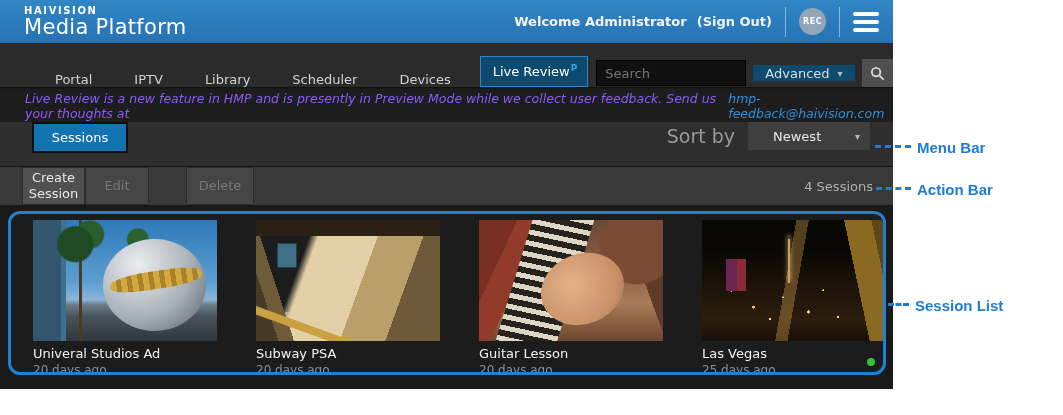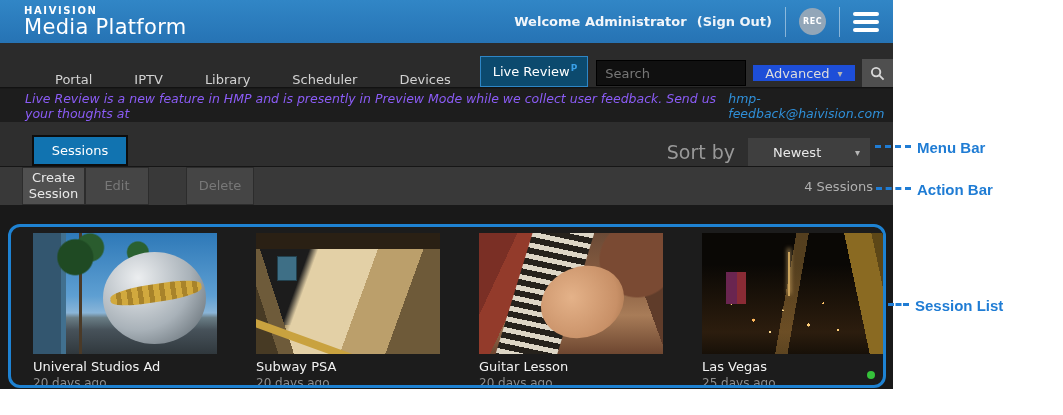--- a/index.html
+++ b/index.html
@@ -28,55 +28,55 @@
     display:flex; align-items:flex-end; border-bottom:1px solid #121212; }
   .nav-sep { width:1px; height:22px; background:#4a4a4a; }
   .nav-tab { color:#d2d2d2; font-size:13px; padding:0 21px; cursor:pointer; white-space:nowrap; }
   .nav-tab-active { margin:0 8px; padding:6px 10px 7px 12px; border:1px solid #2e86c6; background:#0c4a6e;
     color:#fff; font-size:13px; cursor:pointer; position:relative; white-space:nowrap; }
   .nav-tab-active sup { color:#3aa0e8; font-size:9px; font-weight:bold; margin-left:1px; }
   .nav-right { margin-left:auto; display:flex; align-items:center; margin-right:7px; }
   .search-input { width:150px; height:26px; background:#101010; border:1px solid #000;
     color:#bbb; font-size:13px; padding:0 8px; outline:none; font-family:inherit; }
   .search-input::placeholder { color:#777; }
-  .btn-advanced { height:14px; margin-left:7px; padding:8px 12px; background:#1d4ed8; border:none;
+  .btn-advanced { height:14px; margin-left:7px; padding:8px 12px; background:#0c4a6e; border:none;
     color:#ddd; font-size:13px; display:flex; align-items:center; gap:8px; cursor:pointer; font-family:inherit; }
   .caret { color:#b5b5b5; font-size:10px; }
   .btn-search { width:31px; height:28px; margin-left:7px; background:#4f4f4f; border:none;
     display:flex; align-items:center; justify-content:center; cursor:pointer; }
 
   
   .notice { position:absolute; left:0; top:89px; width:893px; height:33px; background:#1d1d1d;
     display:flex; align-items:center; padding-left:25px; }
   .notice-text { color:#8b5cf6; font-size:12.5px; font-style:italic; }
   .notice-link { color:#2f8fd8; font-size:12.5px; font-style:italic; text-decoration:none; margin-left:5px; cursor:pointer; }
 
   
   .menubar { position:absolute; left:0; top:122px; width:893px; height:44px; background:#2e2e2e;
-    display:flex; align-items:flex-end; }
+    display:flex; align-items:flex-start; }
   .btn-sessions { margin-left:32px; width:96px; height:31px; background:#1173b0; border:2px solid #0d0d0d;
     color:#fff; font-size:13px; cursor:pointer; font-family:inherit; }
   .sort-group { margin-left:auto; display:flex; align-items:center; margin-right:23px; }
   .sort-label { color:#999; font-size:19px; margin-right:13px; }
   .dropdown { width:122px; height:28px; background:#3f3f3f; border:none; color:#e8e8e8; font-size:13px;
     display:flex; align-items:center; cursor:pointer; padding:0 10px 0 25px; font-family:inherit; }
   .dropdown .caret { margin-left:auto; }
 
   
   .actionbar { position:absolute; left:0; top:166px; width:893px; height:39px; background:#393939;
     display:flex; align-items:stretch; border-top:1px solid #161616; }
   .abtn { border:1px solid #2c2c2c; font-size:13px; cursor:pointer; line-height:1.25; font-family:inherit; }
   .abtn-create { margin-left:22px; width:63px; background:#505050; color:#e8e8e8; }
   .abtn-edit { width:64px; background:#454545; color:#787878; cursor:default; }
   .abtn-delete { width:68px; margin-left:37px; background:#454545; color:#787878; cursor:default; }
   .session-count { margin-left:auto; margin-right:20px; color:#b0b0b0; font-size:13px; align-self:center; }
 
   
   .session-area { position:absolute; left:0; top:211px; width:893px; height:178px; background:#191919; }
-  .session-border { position:absolute; left:8px; top:13px; width:878px; height:164px;
+  .session-border { position:absolute; left:8px; top:0; width:878px; height:164px;
     border:3px solid #1e82d2; border-radius:12px; background:#1c1c1c;
     display:flex; gap:39px; padding:6px 0 16px 22px; overflow:hidden; }
   .card { width:184px; cursor:pointer; }
   .thumb { width:184px; height:121px; position:relative; overflow:hidden; background:#000; }
   .card-title { color:#f2f2f2; font-size:13px; margin-top:5px; white-space:nowrap; }
   .card-age { color:#8f8f8f; font-size:12px; margin-top:2px; }
   .live-dot { position:absolute; right:8px; bottom:6px; width:8px; height:8px; border-radius:50%; background:#35c13a; }
 
   
   .t1 { background:

